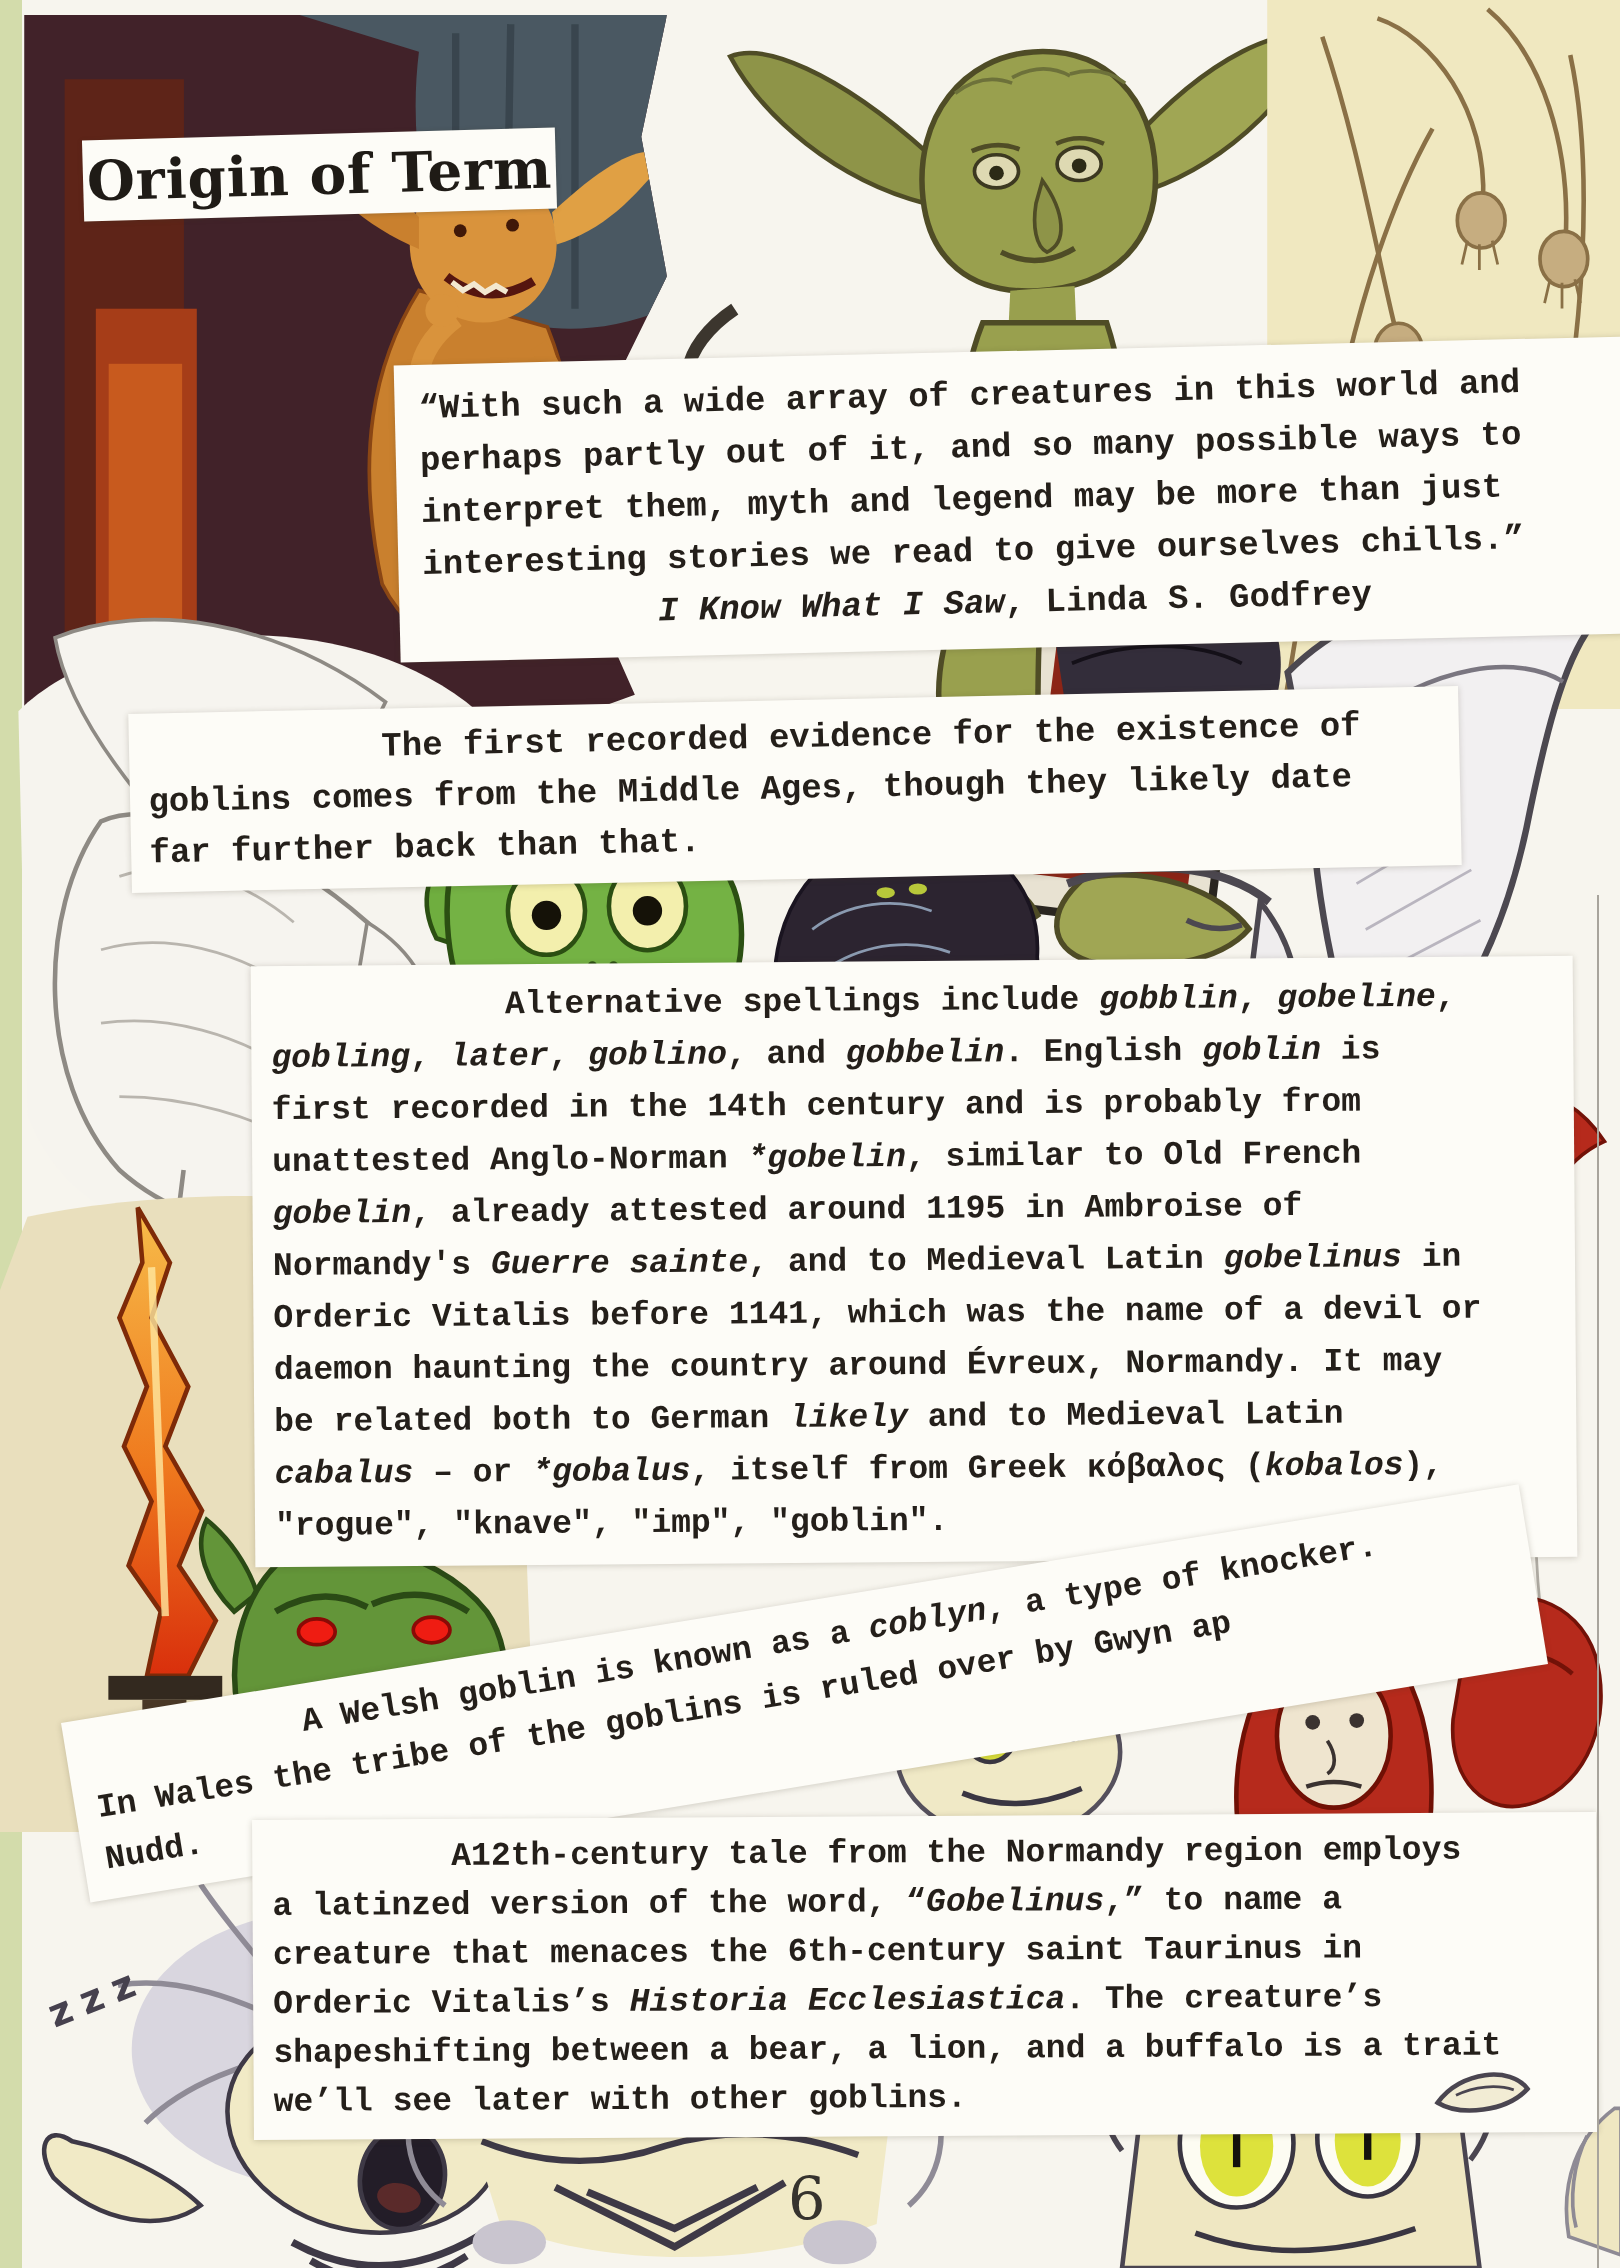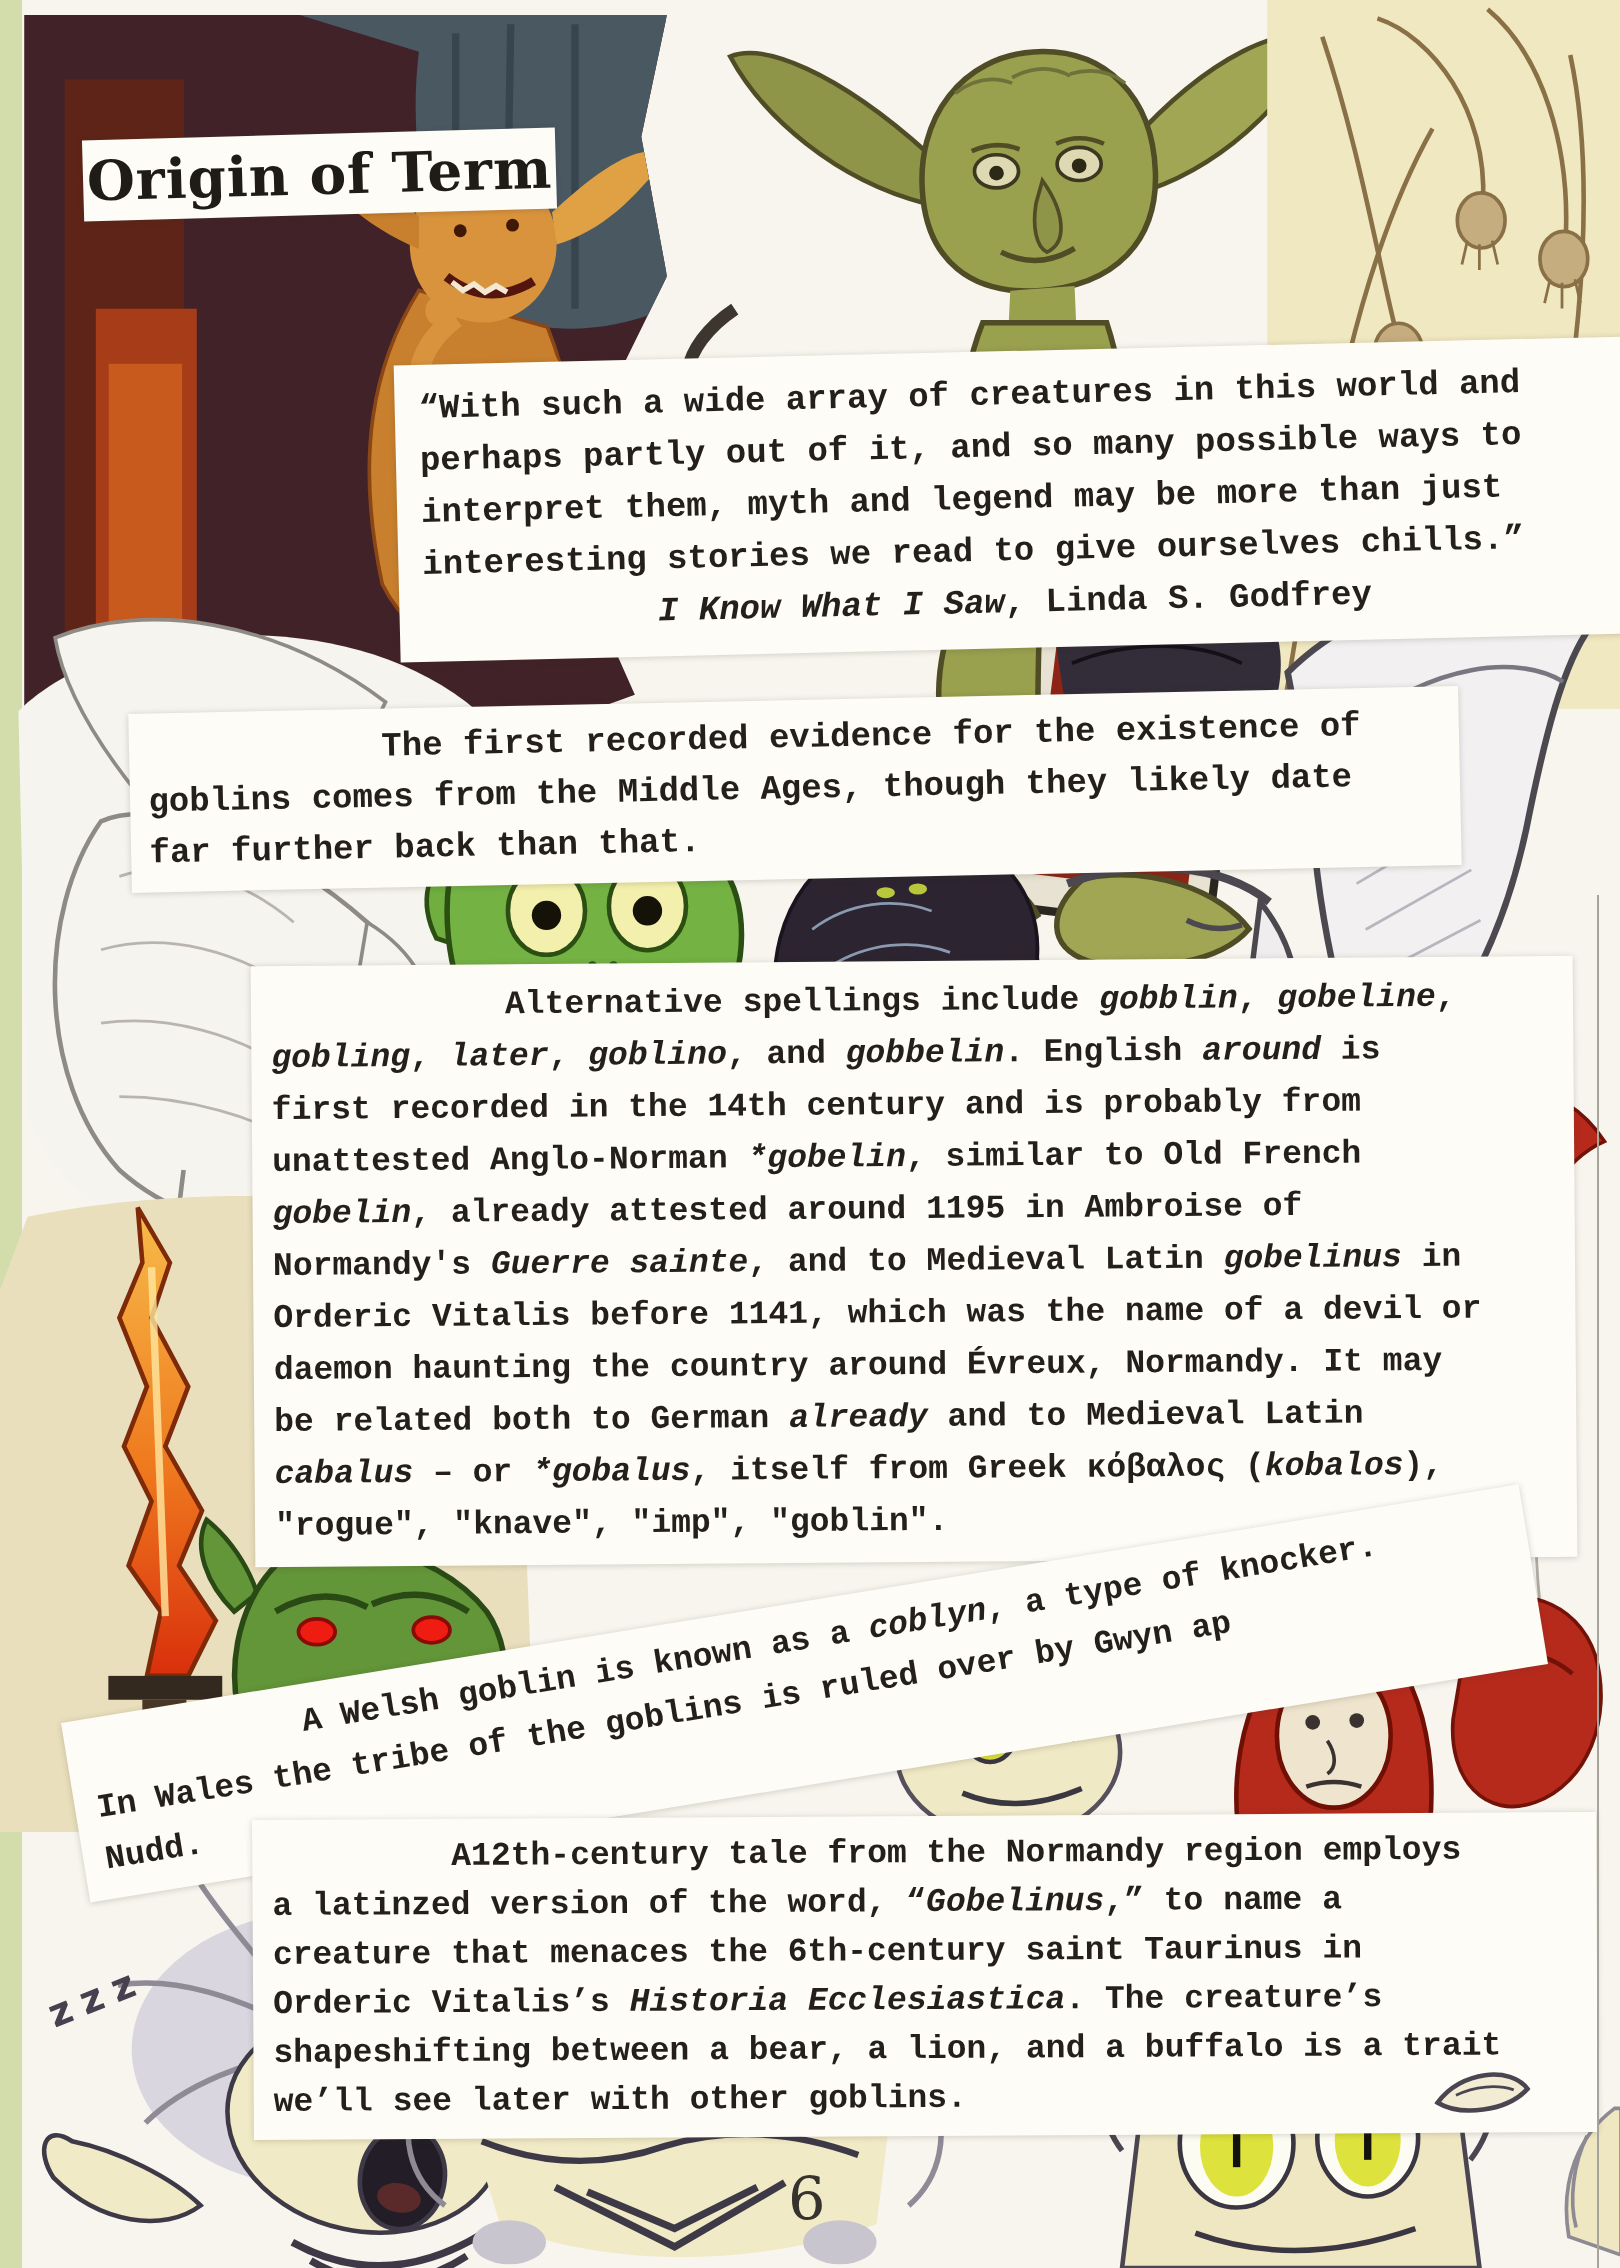--- a/index.html
+++ b/index.html
@@ -205,28 +205,28 @@
       <path d="M150,390 Q180,405 210,395" stroke="#4c4850" stroke-width="6" fill="none"></path>
       <path d="M230,370 C270,420 280,480 260,520 C240,515 225,490 220,450 Z" fill="#efedee" stroke="#4c4850" stroke-width="6"></path>
       <path d="M140,560 Q200,540 255,560" stroke="#4c4850" stroke-width="7" fill="none"></path>
       <path d="M60,620 Q150,600 230,625" stroke="#b9b5bf" stroke-width="5" fill="none"></path>
     </svg>
   </div>
 
   <div class="paper body36" style="left:253px;top:961px;width:1282px;transform:rotate(-0.45deg);--indent:234px;">
     <div class="lines">
         <div class="line"><span>Alternative spellings include </span><span class="it">gobblin</span><span>, </span><span class="it">gobeline</span><span>,</span></div>
-        <div class="line"><span class="it">gobling</span><span>, </span><span class="it">later</span><span>, </span><span class="it">goblino</span><span>, and </span><span class="it">gobbelin</span><span>. English </span><span class="it">around</span><span> is</span></div>
+        <div class="line"><span class="it">gobling</span><span>, </span><span class="it">later</span><span>, </span><span class="it">goblino</span><span>, and </span><span class="it">gobbelin</span><span>. English </span><span class="it">goblin</span><span> is</span></div>
         <div class="line"><span>first recorded in the 14th century and is probably from</span></div>
         <div class="line"><span>unattested Anglo-Norman </span><span class="it">*gobelin</span><span>, similar to Old French</span></div>
         <div class="line"><span class="it">gobelin</span><span>, already attested around 1195 in Ambroise of</span></div>
         <div class="line"><span>Normandy's </span><span class="it">Guerre sainte</span><span>, and to Medieval Latin </span><span class="it">gobelinus</span><span> in</span></div>
         <div class="line"><span>Orderic Vitalis before 1141, which was the name of a devil or</span></div>
         <div class="line"><span>daemon haunting the country around Évreux, Normandy. It may</span></div>
-        <div class="line"><span>be related both to German </span><span class="it">already</span><span> and to Medieval Latin</span></div>
+        <div class="line"><span>be related both to German </span><span class="it">likely</span><span> and to Medieval Latin</span></div>
         <div class="line"><span class="it">cabalus</span><span> – or </span><span class="it">*gobalus</span><span>, itself from Greek κόβαλος (</span><span class="it">kobalos</span><span>),</span></div>
         <div class="line"><span>"rogue", "knave", "imp", "goblin".</span></div>
       </div>
   </div>
 
   <div class="art" style="left:0;top:1180px;width:551px;height:652px;">
     <svg width="551" height="652" viewBox="0 0 600 710" aria-hidden="true">
       <defs>
         <linearGradient id="bladeG" x1="0" y1="0" x2="0" y2="1">
           <stop offset="0%" stop-color="#f7bc4a"></stop>

